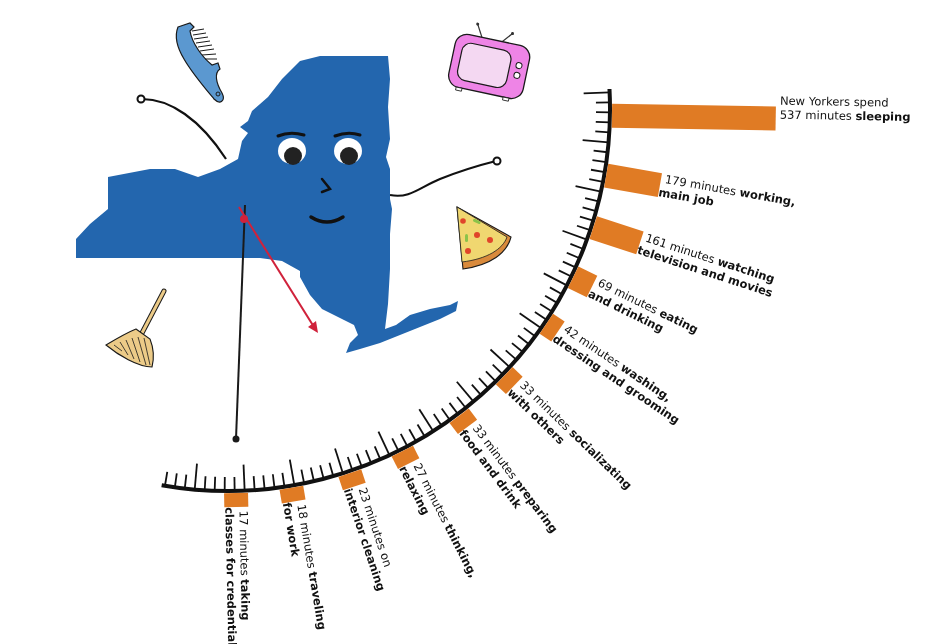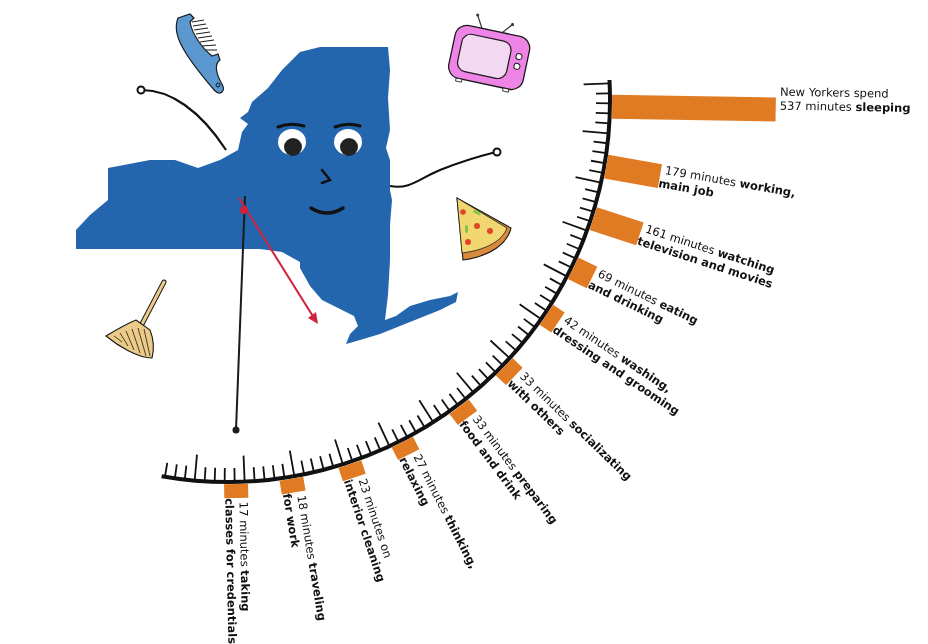--- a/index.html
+++ b/index.html
@@ -1,17 +1,17 @@
 <!DOCTYPE html>
 <html><head>
 <meta charset="utf-8">
 <style>
   html, body { margin: 0; padding: 0; background: #ffffff; }
   body { width: 928px; height: 644px; overflow: hidden; position: relative; font-family: "DejaVu Sans", sans-serif; }
-  #stage { position: absolute; left: 0; top: 0; width: 928px; height: 636px; }
+  #stage { position: absolute; left: 0; top: 9px; width: 928px; height: 636px; }
   svg text { font-family: "DejaVu Sans", sans-serif; font-size: 11.5px; fill: #111; }
 </style>
 </head>
 <body>
 
 <div id="stage">
 <svg id="svg" width="928" height="644" viewBox="0 0 928 644" xmlns="http://www.w3.org/2000/svg">
 
   <g transform="translate(170,14)">
     <path d="M8,4 L20,0 L24,4 L20,8 C22,20 32,34 42,42 L48,40 L50,46 C44,50 46,60 52,70 C56,78 50,82 44,76 C34,64 22,50 14,36 C8,26 4,14 8,4 Z" fill="#5b98d0" stroke="#1a1a1a" stroke-width="1.2"></path>

